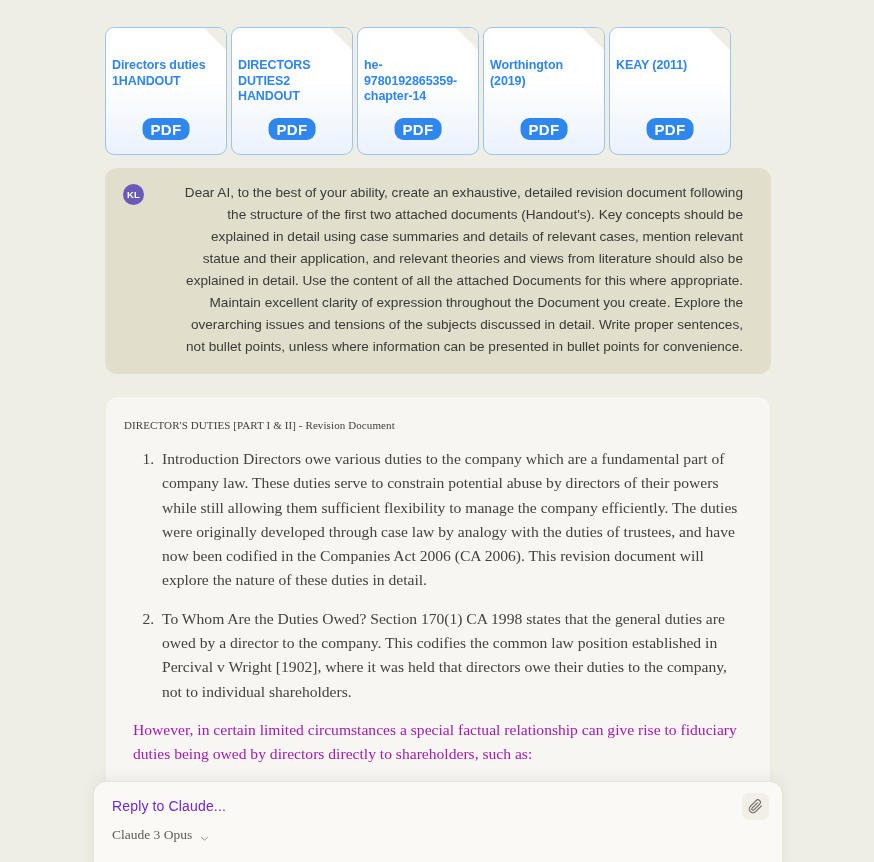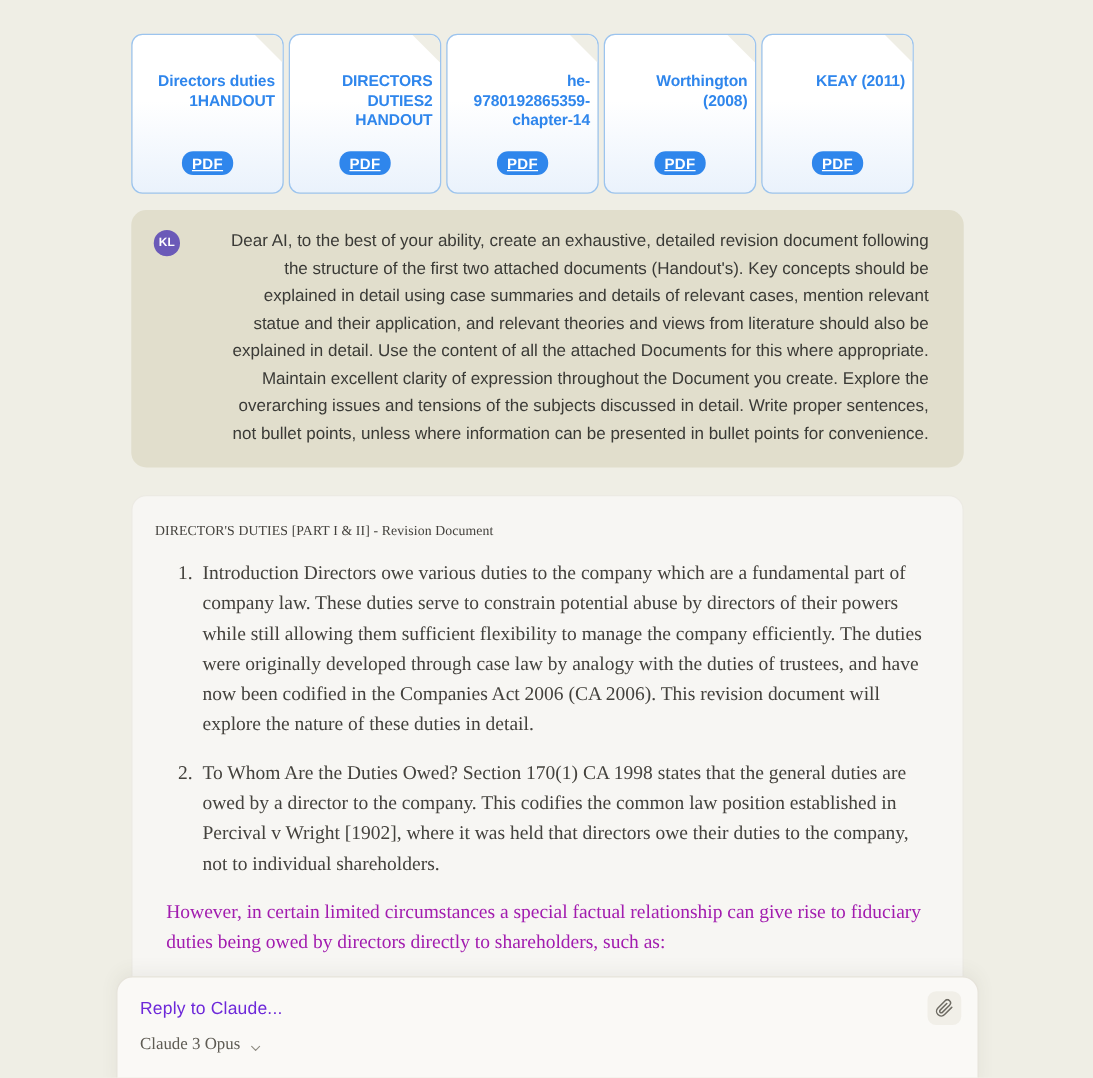--- a/index.html
+++ b/index.html
@@ -68,41 +68,40 @@
     transform: rotate(45deg);
     transform-origin: 100% 0;
     margin-top: -0.7px;
   }
 
   .file-name {
     font-family: "Liberation Sans", sans-serif;
     font-size: 12.5px;
     font-weight: bold;
     color: #2F86EC;
-    text-align: right;
+    text-align: left;
     line-height: 15.5px;
     letter-spacing: -0.1px;
     width: 108px;
     word-break: break-word;
   }
 
   .pdf-badge {
     position: absolute;
     bottom: 14px;
     left: 50%;
     transform: translateX(-50%);
     background: #2F86EC;
     color: #FFFFFF;
-    font-size: 12px;
+    font-size: 15px;
     font-weight: bold;
     letter-spacing: 0.3px;
     padding: 3.5px 8px;
     border-radius: 9px;
     line-height: 1;
-    text-decoration: underline;
   }
 
   
   .user-message {
     position: absolute;
     left: 105px;
     top: 168px;
     width: 666px;
     background: #E1DECC;
     border-radius: 12px;
@@ -285,21 +284,21 @@
     <div class="file-card">
       <div class="fold-tri"></div>
       <div class="fold-line"></div>
       <div class="file-name">he-9780192865359-chapter-14</div>
       <div class="pdf-badge">PDF</div>
     </div>
 
     <div class="file-card">
       <div class="fold-tri"></div>
       <div class="fold-line"></div>
-      <div class="file-name">Worthington (2008)</div>
+      <div class="file-name">Worthington (2019)</div>
       <div class="pdf-badge">PDF</div>
     </div>
 
     <div class="file-card">
       <div class="fold-tri"></div>
       <div class="fold-line"></div>
       <div class="file-name">KEAY (2011)</div>
       <div class="pdf-badge">PDF</div>
     </div>
 

